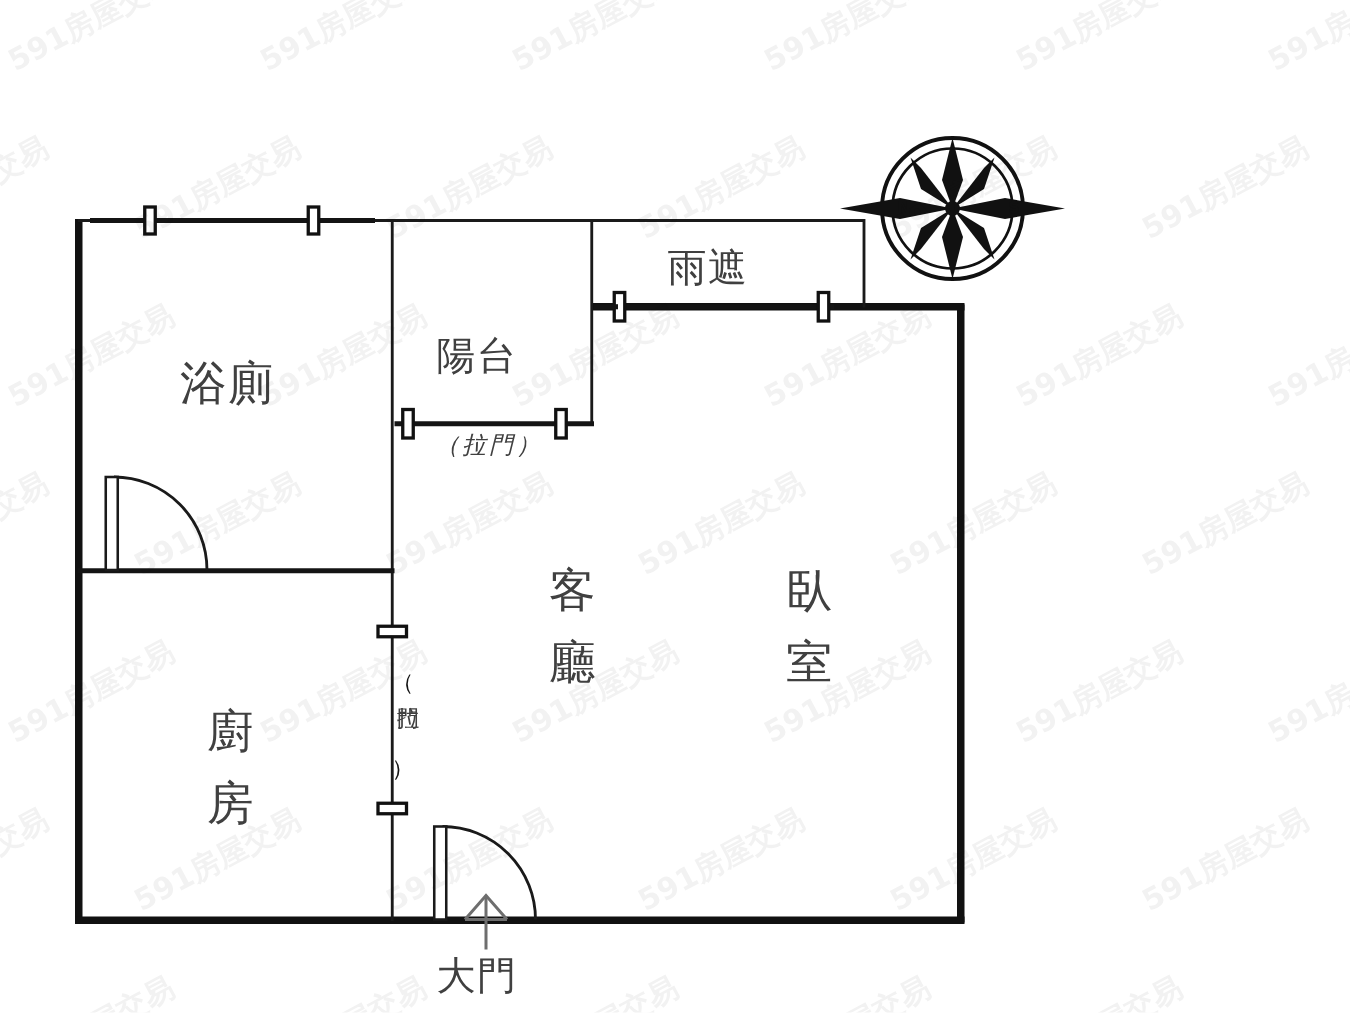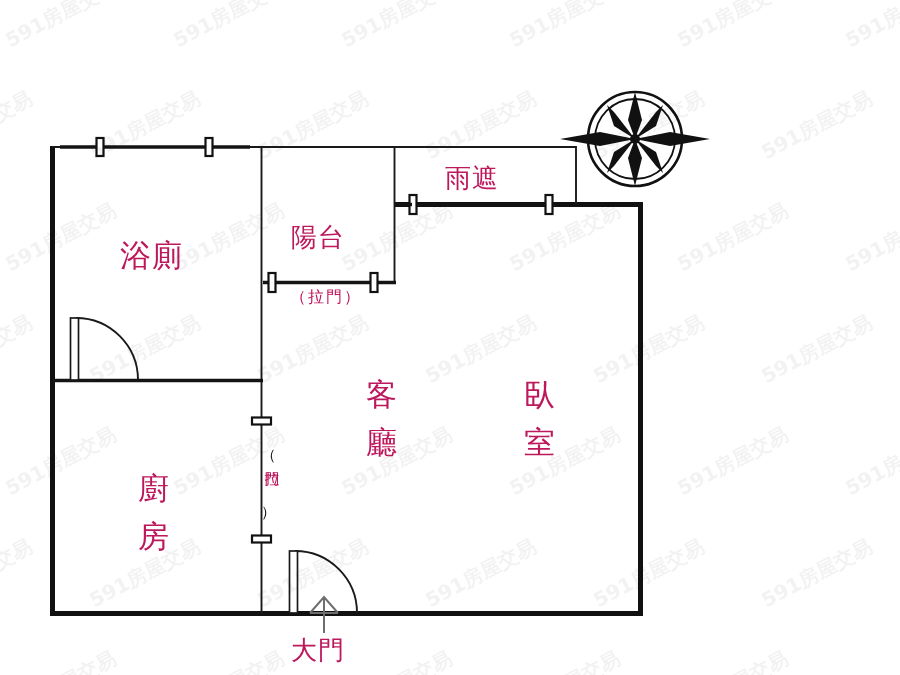--- a/index.html
+++ b/index.html
@@ -68,21 +68,21 @@
     stroke-linejoin: miter;
   }
   .compass-ring {
     stroke: #111111;
     fill: none;
   }
   .star-dark { fill: #111111; }
   .room-label {
     position: absolute;
     font-family: "DejaVu Sans", "Liberation Sans", sans-serif;
-    color: #be185d;
+    color: #404040;
     font-weight: 400;
     letter-spacing: 1px;
     white-space: nowrap;
     pointer-events: none;
   }
   .lbl-big   { font-size: 31px; line-height: 40px; }
   .lbl-stack { font-size: 31px; line-height: 48px; text-align: center; }
   .lbl-med   { font-size: 26px; }
   .lbl-small { font-size: 16px; letter-spacing: 2px; }
   .lbl-vert {
@@ -206,21 +206,21 @@
   <div class="room-label lbl-stack" style="left:361px; top:370px; width:42px;">
     <div>客</div>
     <div>廳</div>
   </div>
 
   <div class="room-label lbl-stack" style="left:519px; top:370px; width:42px;">
     <div>臥</div>
     <div>室</div>
   </div>
 
-  <div class="room-label lbl-small" style="left:290px; top:287px;">（拉門）</div>
+  <div class="room-label lbl-small" style="left:290px; top:287px;font-style:italic;">（拉門）</div>
 
   <div class="room-label" style="left:261px; top:447px; font-size:15px; line-height:16px; color:#141414;">（</div>
 
   <div class="room-label lbl-vert" style="left:262px; top:459px;">拉門</div>
 
   <div class="room-label" style="left:261px; top:504px; font-size:15px; line-height:16px; color:#141414;">）</div>
 
   <div class="room-label lbl-med" style="left:291px; top:633px;text-align:right;">大門</div>
 
   <div class="compass-letter" style="left:598px; top:132px;">N</div>

